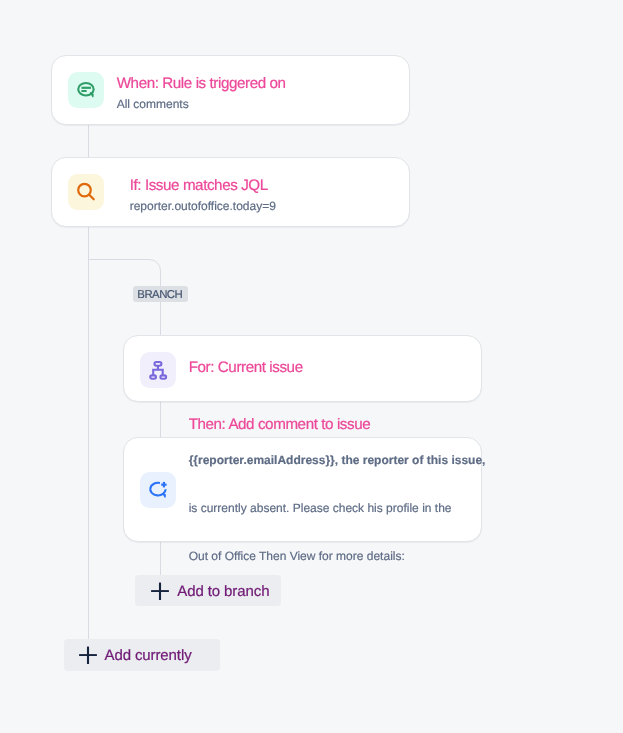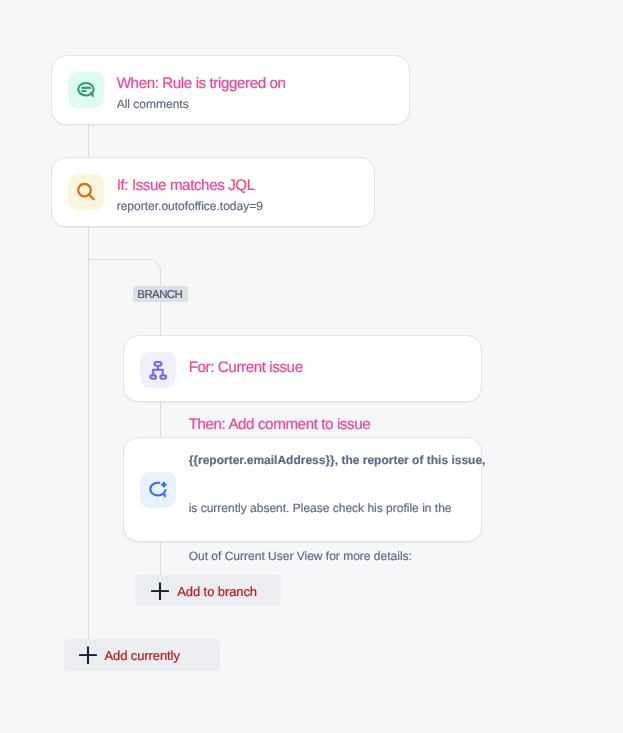--- a/index.html
+++ b/index.html
@@ -15,21 +15,21 @@
             justify-content:center;flex:0 0 auto;}
   .icon-box svg{display:block;}
   .card-text{display:flex;flex-direction:column;margin-left:47.7px;}
   .card-title{-webkit-text-stroke:0.22px currentColor;font-size:15.2px;letter-spacing:-0.42px;color:#ec4899;line-height:18px;white-space:nowrap;}
   .card-sub{-webkit-text-stroke:0.18px currentColor;font-size:12px;color:#5E6C85;line-height:18px;white-space:nowrap;margin-top:2px;}
   .card-body{-webkit-text-stroke:0.18px currentColor;font-size:12px;color:#5E6C85;line-height:16.1px;white-space:nowrap;margin-top:32px;}
   .badge{-webkit-text-stroke:0.16px currentColor;position:absolute;background:#DCDFE4;border-radius:3px;font-size:11.4px;color:#44546F;
          letter-spacing:-0.53px;display:flex;align-items:center;justify-content:center;
          box-sizing:border-box;padding-right:0.7px;}
   .btn{-webkit-text-stroke:0.22px currentColor;position:absolute;background:#EBEDF0;border-radius:4px;display:flex;align-items:center;
-       font-size:13px;letter-spacing:-0.1px;color:#b91c1c;box-sizing:border-box;}
+       font-size:15px;letter-spacing:-0.1px;color:#701a75;box-sizing:border-box;}
   .btn .plus{flex:0 0 auto;display:block;}
   .btn .lbl{white-space:nowrap;}
 </style>
 </head>
 <body>
 
 <div class="canvas">
 
   <div class="vline" style="left:88px;top:124px;height:34px;"></div>
   <div class="vline" style="left:88px;top:226px;height:413px;"></div>
@@ -46,21 +46,21 @@
         <path d="M7.45 9.8h9.5" stroke="#2F9D68" stroke-width="2.2" stroke-linecap="butt"></path>
         <path d="M7.4 13.0h5.2" stroke="#2F9D68" stroke-width="2.05" stroke-linecap="butt"></path>
       </svg>
     </div>
     <div class="card-text">
       <div class="card-title">When: Rule is triggered on</div>
       <div class="card-sub">All comments</div>
     </div>
   </div>
 
-  <div class="card" style="left:51px;top:156.8px;width:324px;height:70px;padding:19px 0 0 17px;">
+  <div class="card" style="left:51px;top:156.8px;width:359px;height:70px;padding:19px 0 0 30px;">
     <div class="icon-box" style="background:#FCF6DC;left:16px;top:16.5px;">
       <svg width="24" height="24" viewBox="0 0 24 24" fill="none">
         <circle cx="10.5" cy="10.1" r="6.3" stroke="#E06A0B" stroke-width="2.2"></circle>
         <path d="M15.2 14.8 19.7 19.2" stroke="#E06A0B" stroke-width="2.3" stroke-linecap="round"></path>
       </svg>
     </div>
     <div class="card-text">
       <div class="card-title">If: Issue matches JQL</div>
       <div class="card-sub">reporter.outofoffice.today=9</div>
     </div>
@@ -91,21 +91,21 @@
         <path d="M13.95 4.95 A7.7 6.35 0 1 0 19.65 11.3" stroke="#2A72F7" stroke-width="2.1" stroke-linecap="butt"></path>
         <path d="M17.15 16.0 19.1 19.1 19.2 16.6Z" fill="#2A72F7" stroke="#2A72F7" stroke-width="1.2" stroke-linejoin="round"></path>
         <path d="M17.9 3.9v5.5" stroke="#2A72F7" stroke-width="2.15" stroke-linecap="butt"></path>
         <path d="M15.15 6.65h5.5" stroke="#2A72F7" stroke-width="2.15" stroke-linecap="butt"></path>
       </svg>
     </div>
     <div class="card-text" style="margin-top:1px;">
       <div class="card-title">Then: Add comment to issue</div>
       <div class="card-body" style="margin-top:18px;font-weight:bold;">{{reporter.emailAddress}}, the reporter of this issue,</div>
       <div class="card-body">is currently absent. Please check his profile in the</div>
-      <div class="card-body">Out of Current User View for more details:</div>
+      <div class="card-body">Out of Office Then View for more details:</div>
     </div>
   </div>
 
   <div class="btn" style="left:135.1px;top:574.8px;width:146.2px;height:31.1px;">
     <svg class="plus" width="18" height="18" viewBox="0 0 18 18" style="position:absolute;left:16px;top:7.4px;">
       <path d="M9 0.55v17.5" stroke="#17243D" stroke-width="2.1" stroke-linecap="butt"></path>
       <path d="M0.1 9.05h17.8" stroke="#17243D" stroke-width="1.9" stroke-linecap="butt"></path>
     </svg>
     <span class="lbl" style="position:absolute;left:42.2px;top:11.2px;line-height:12px;">Add to branch</span>
   </div>

